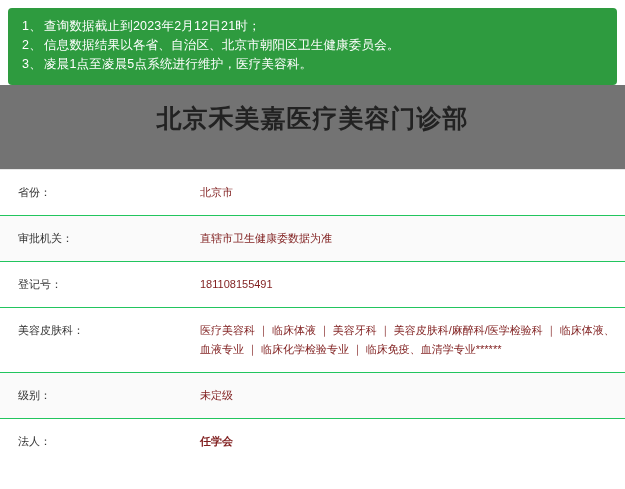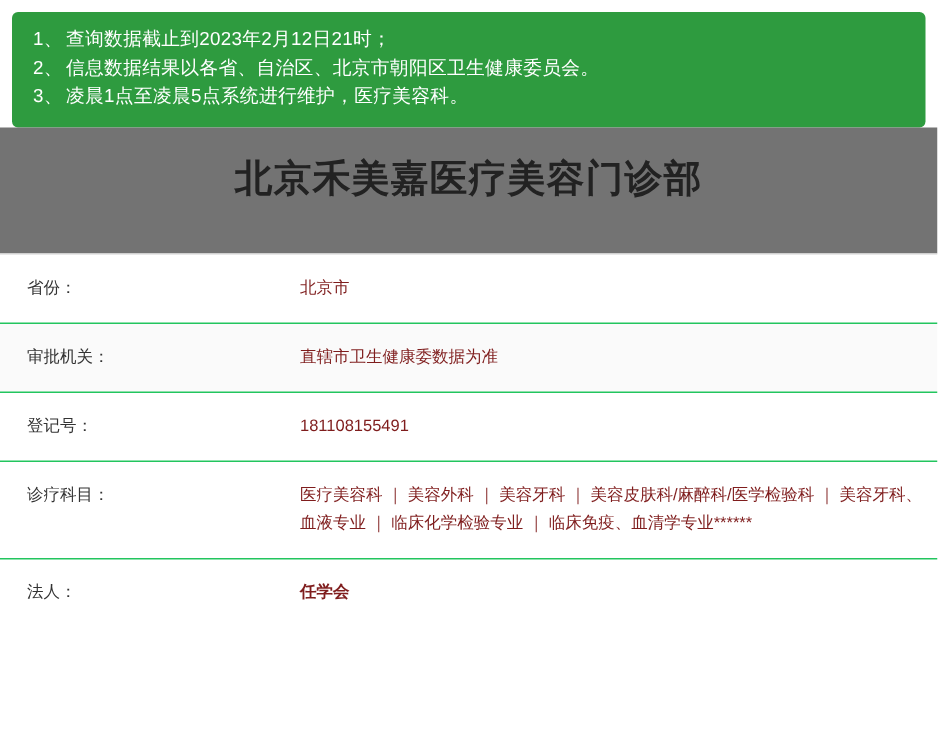--- a/index.html
+++ b/index.html
@@ -123,22 +123,26 @@
       </tr>
       <tr class="row-shade">
         <td class="label">审批机关：</td>
         <td class="value">直辖市卫生健康委数据为准</td>
       </tr>
       <tr>
         <td class="label">登记号：</td>
         <td class="value">181108155491</td>
       </tr>
       <tr>
-        <td class="label">诊疗科目：</td>
-        <td class="value">医疗美容科 ｜ 美容外科 ｜ 美容牙科 ｜ 美容皮肤科/麻醉科/医学检验科 ｜ 美容牙科、血液专业 ｜ 临床化学检验专业 ｜ 临床免疫、血清学专业******</td>
+        <td class="label">美容皮肤科：</td>
+        <td class="value">医疗美容科 ｜ 临床体液 ｜ 美容牙科 ｜ 美容皮肤科/麻醉科/医学检验科 ｜ 临床体液、血液专业 ｜ 临床化学检验专业 ｜ 临床免疫、血清学专业******</td>
+      </tr>
+      <tr class="row-shade">
+        <td class="label">级别：</td>
+        <td class="value">未定级</td>
       </tr>
       <tr>
         <td class="label">法人：</td>
         <td class="value bold-val">任学会</td>
       </tr>
 
     </tbody>
   </table>
 
 </div>

